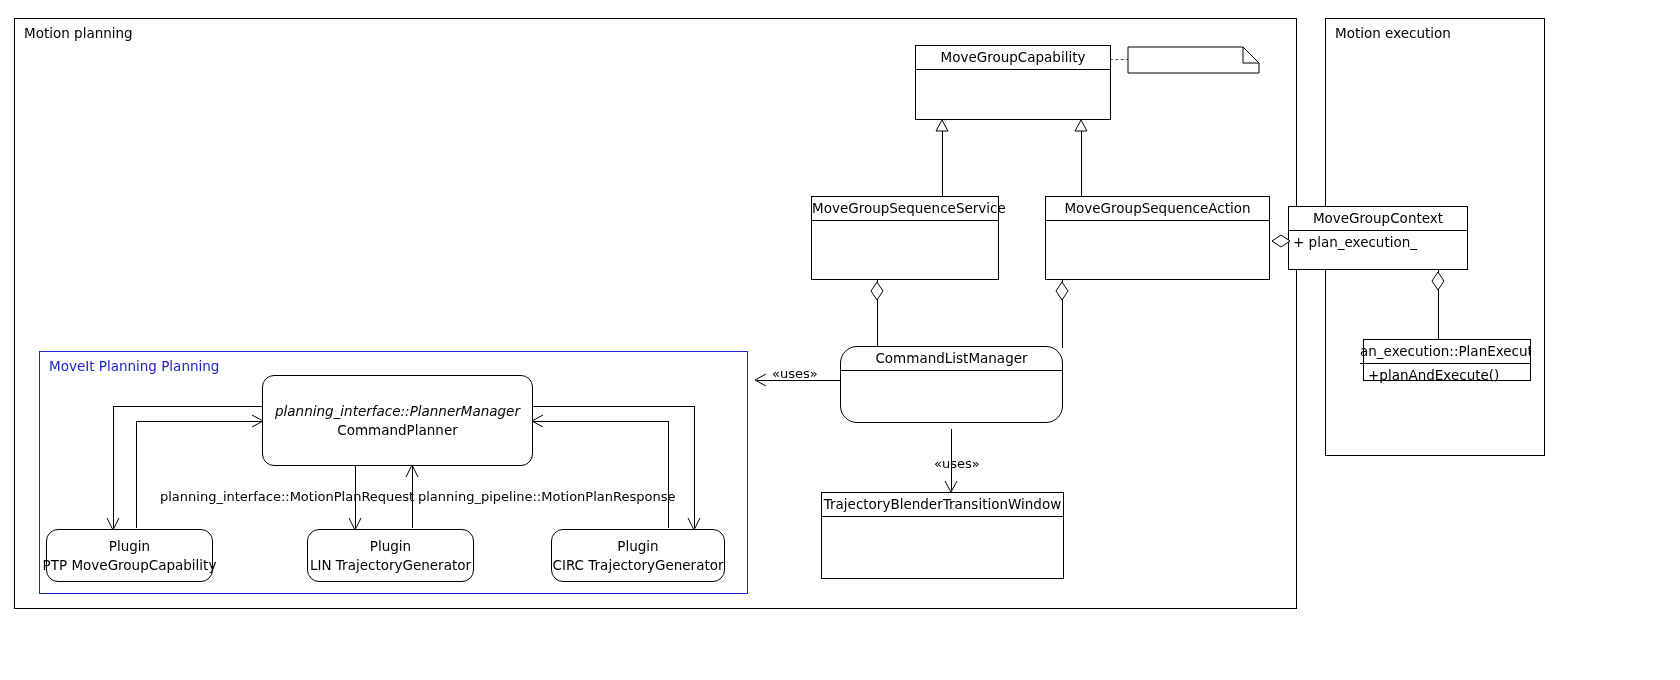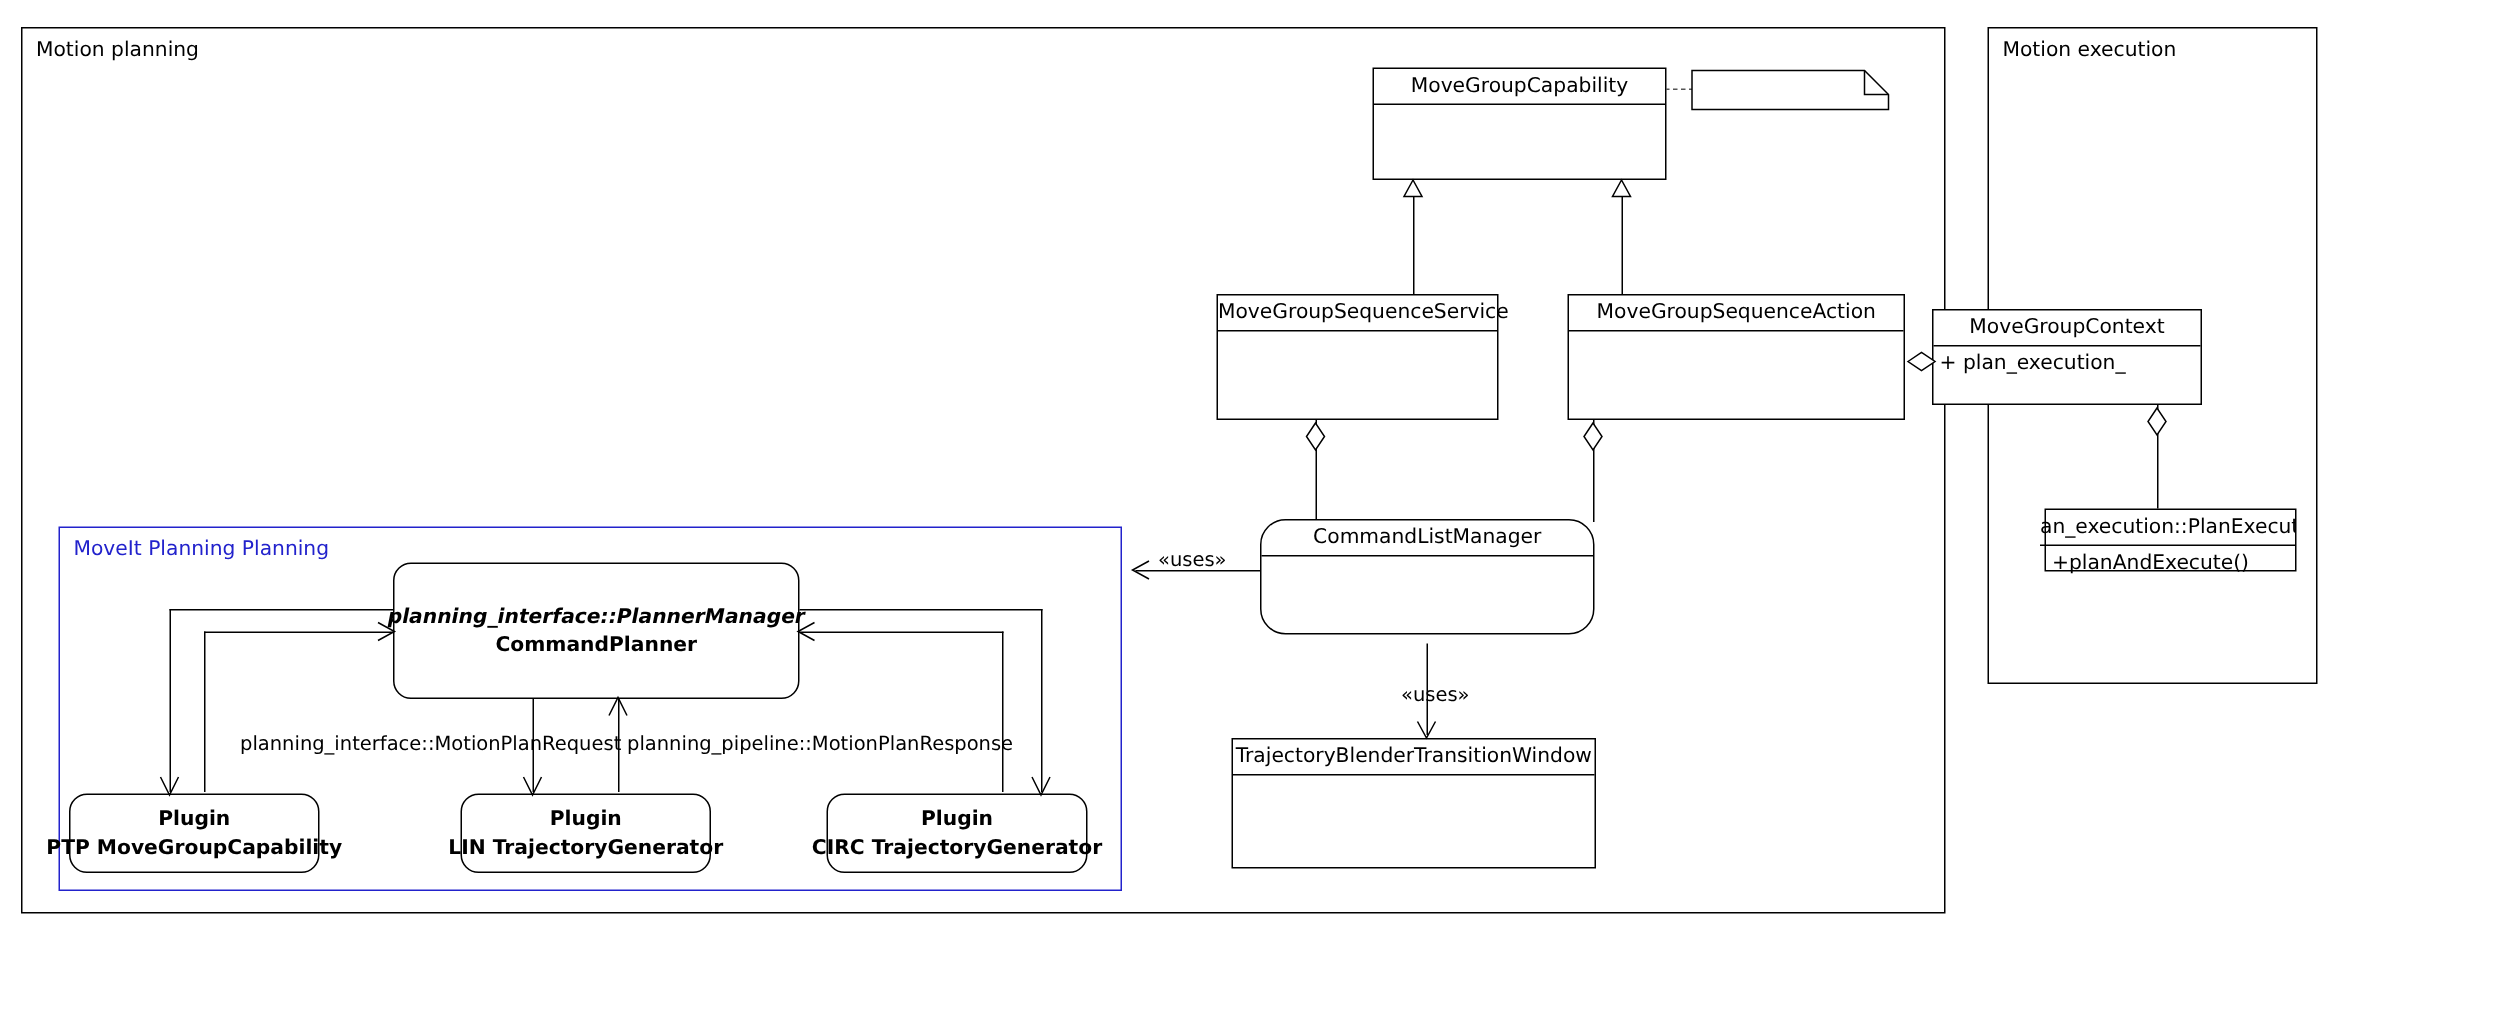--- a/index.html
+++ b/index.html
@@ -78,21 +78,20 @@
     z-index: 4;
     font-size: 13.5px;
   }
   .rbox .ital {
     font-style: italic;
   }
   .rbox div {
     line-height: 19px;
     white-space: nowrap;
     text-align: left;
-    font-weight: bold;
   }
   
   .note {
     position: absolute;
     background: #ffffff;
     box-sizing: border-box;
     z-index: 5;
   }
   .note .note-text {
     position: absolute;

